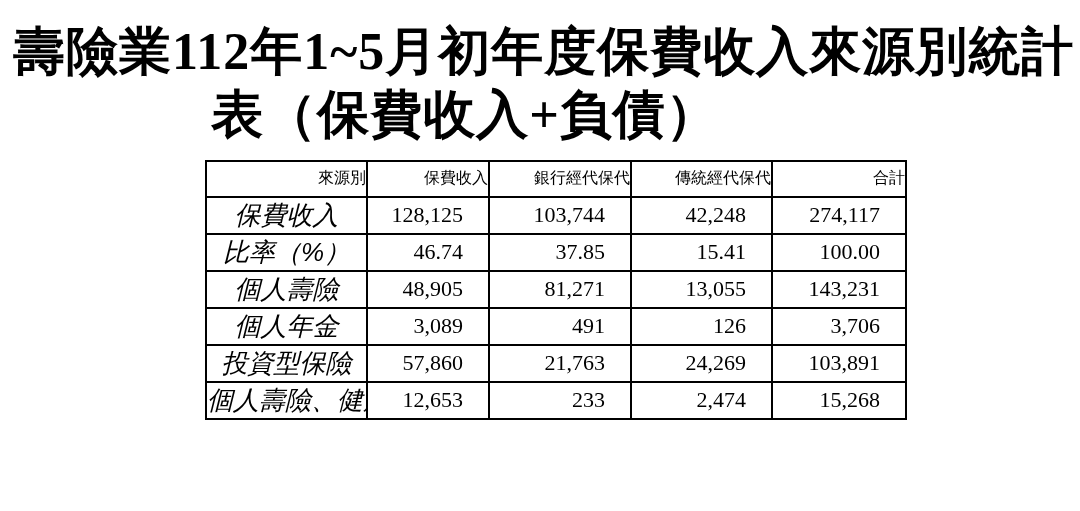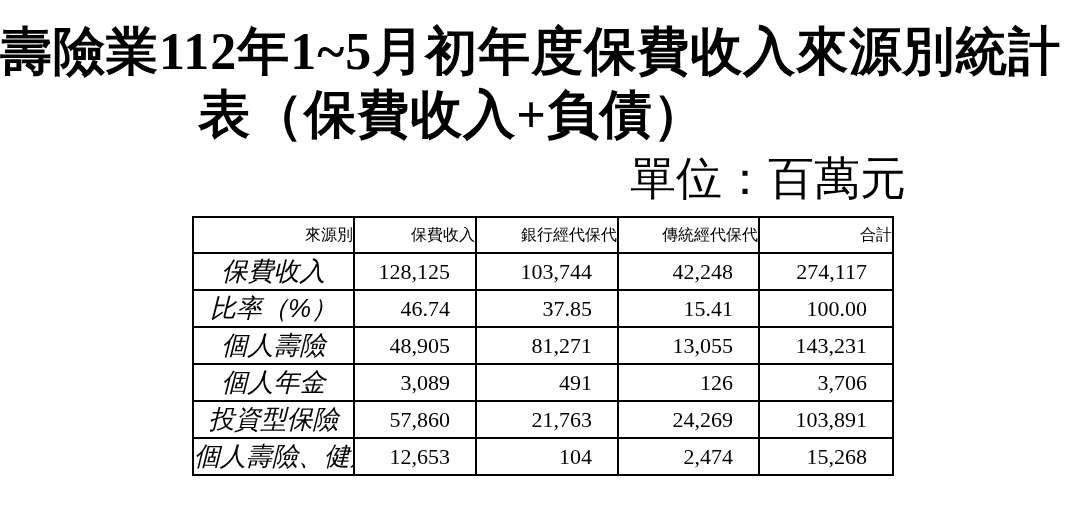--- a/index.html
+++ b/index.html
@@ -6,21 +6,21 @@
   html, body {
     margin: 0; padding: 0;
     background: #ffffff;
     color: #000000;
   }
   body {
     width: 1080px; height: 511px;
     overflow: hidden;
     font-family: "Liberation Sans", sans-serif;
   }
-  .slide { width: 904px; height: 511px; position: relative; }
+  .slide { width: 904px; height: 511px; position: relative; margin-left: 13px; }
   .title {
     text-align: center;
     font-family: "Liberation Serif", "DejaVu Serif", serif;
     font-weight: bold;
     font-size: 52px;
     line-height: 1.22;
     padding-top: 20px;
     letter-spacing: 1px;
     white-space: nowrap;
   }
@@ -67,21 +67,20 @@
 </head>
 <body>
 
 <div class="slide">
 
   <div class="title">
     <div>壽險業112年1~5月初年度保費收入來源別統計</div>
     <div>表（保費收入+負債）</div>
   </div>
 
-  <div class="unit">單位：百萬元</div>
 
   <table class="data-table">
     <colgroup>
       <col style="width:161px">
       <col style="width:122px">
       <col style="width:142px">
       <col style="width:141px">
       <col style="width:134px">
     </colgroup>
     <thead>
@@ -125,20 +124,20 @@
       <tr>
         <td class="row-label">投資型保險</td>
         <td class="num">57,860</td>
         <td class="num">21,763</td>
         <td class="num">24,269</td>
         <td class="num">103,891</td>
       </tr>
       <tr>
         <td class="row-label">個人壽險、健康</td>
         <td class="num">12,653</td>
-        <td class="num">104</td>
+        <td class="num">233</td>
         <td class="num">2,474</td>
         <td class="num">15,268</td>
       </tr>
     </tbody>
   </table>
 
 </div>
 
 </body></html>

